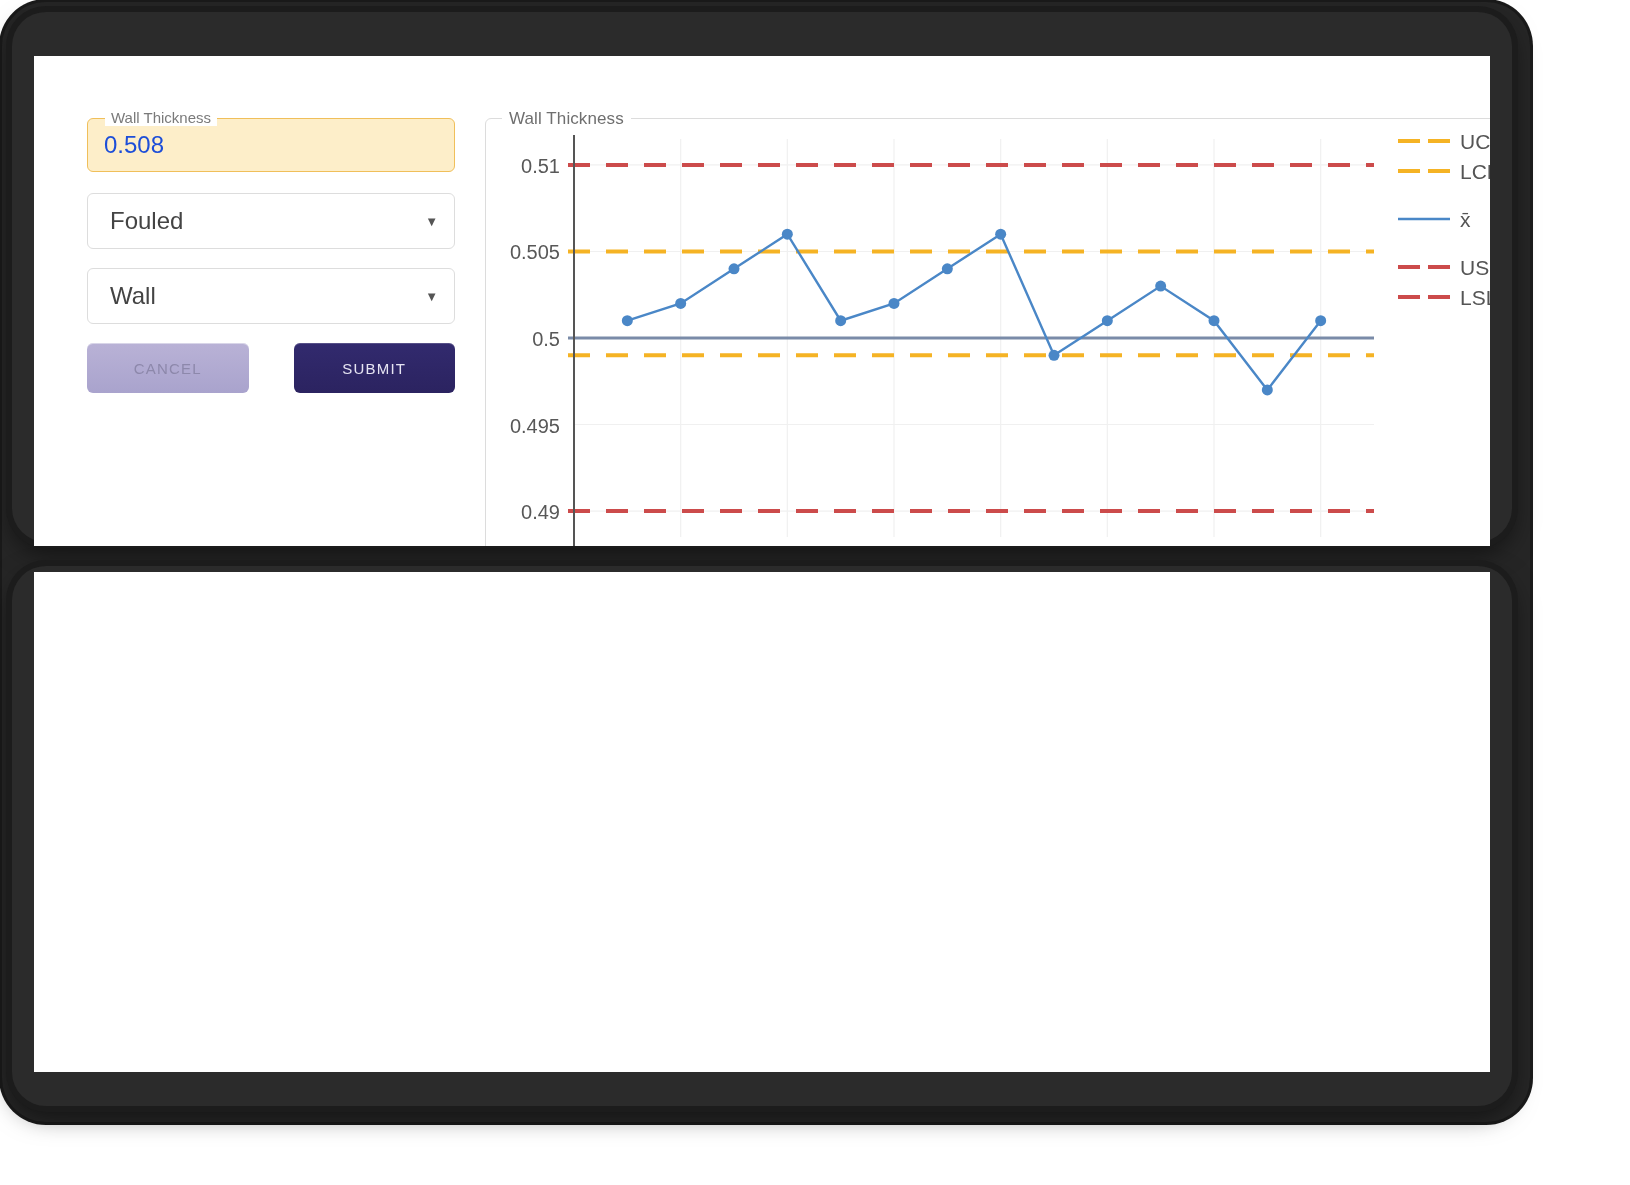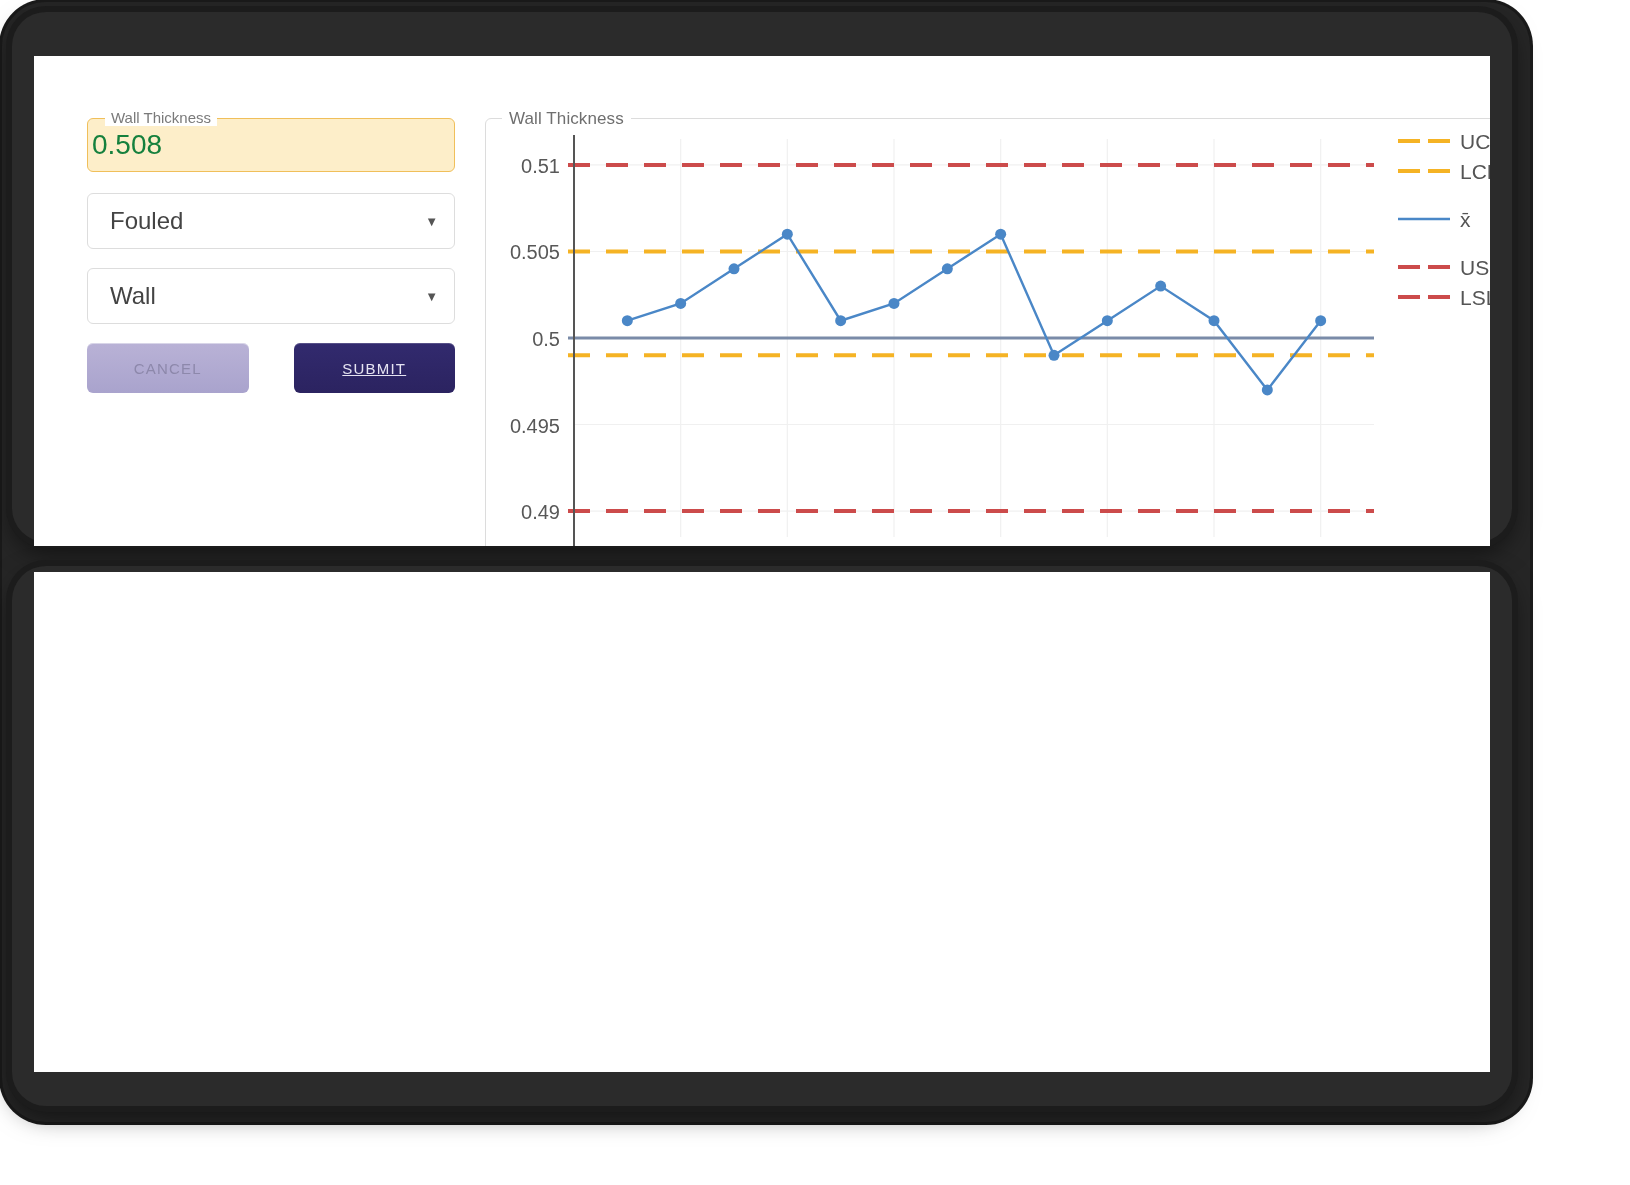--- a/index.html
+++ b/index.html
@@ -75,24 +75,24 @@
   .field .field-legend {
     position: absolute;
     top: -10px; left: 17px;
     background: #ffffff;
     padding: 0 6px;
     font-size: 15px;
     color: #7a7a7a;
   }
   .field .field-value {
     position: absolute;
-    left: 4px; top: 50%;
+    left: 16px; top: 50%;
     transform: translateY(-50%);
-    font-size: 28px;
-    color: #15803d;
+    font-size: 24px;
+    color: #1d4ed8;
   }
 
   .select {
     position: relative;
     height: 56px;
     border: 1px solid #dddddd;
     border-radius: 6px;
     background: #ffffff;
     margin-bottom: 19px;
   }
@@ -123,21 +123,20 @@
   }
   .btn.cancel {
     background: linear-gradient(180deg, #b9b2d6 0%, #a9a3cd 100%);
     color: #8d88ab;
     box-shadow: inset 0 1px 0 rgba(255,255,255,.45);
   }
   .btn.submit {
     background: linear-gradient(180deg, #322a6e 0%, #2b2360 100%);
     color: #e6e4f2;
     box-shadow: inset 0 1px 0 rgba(255,255,255,.18);
-    text-decoration: underline;
   }
 
   
   .chart-group.top-chart    { left: 451px; top: 62px;  width: 1028px; height: 462px; }
 
   .chart-svg { position: absolute; left: 0; top: 0; }
 </style>
 </head>
 <body>
 

